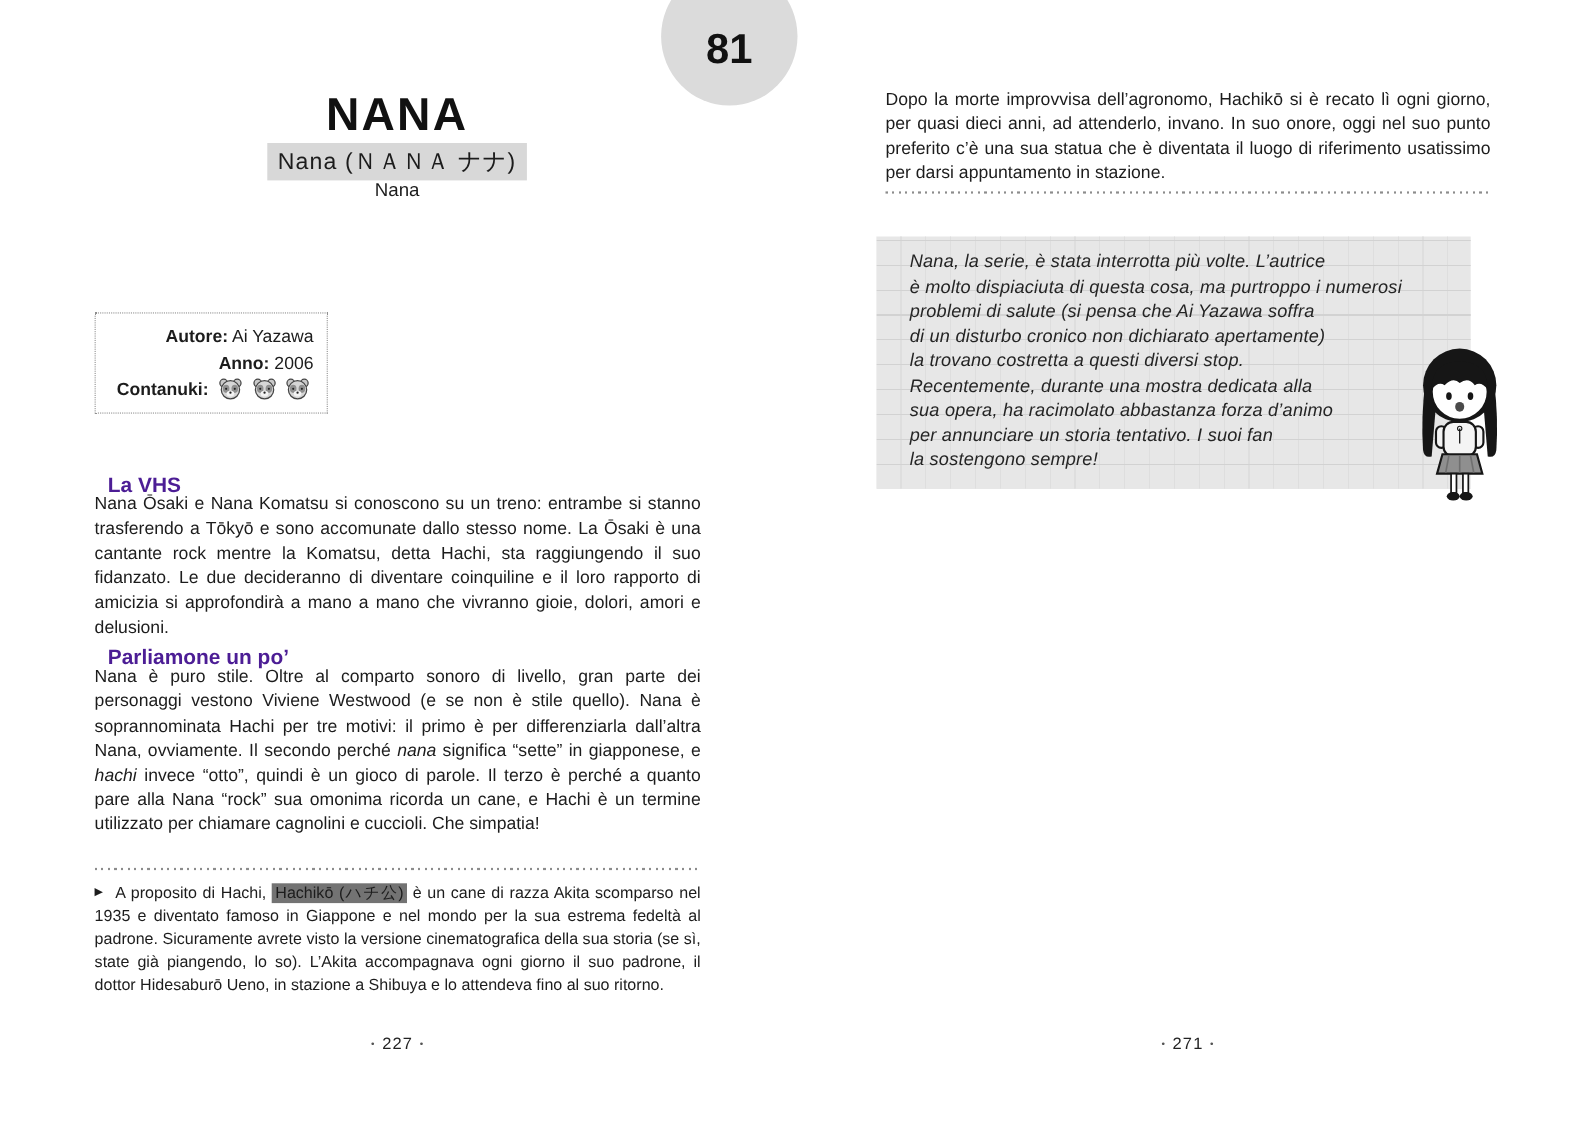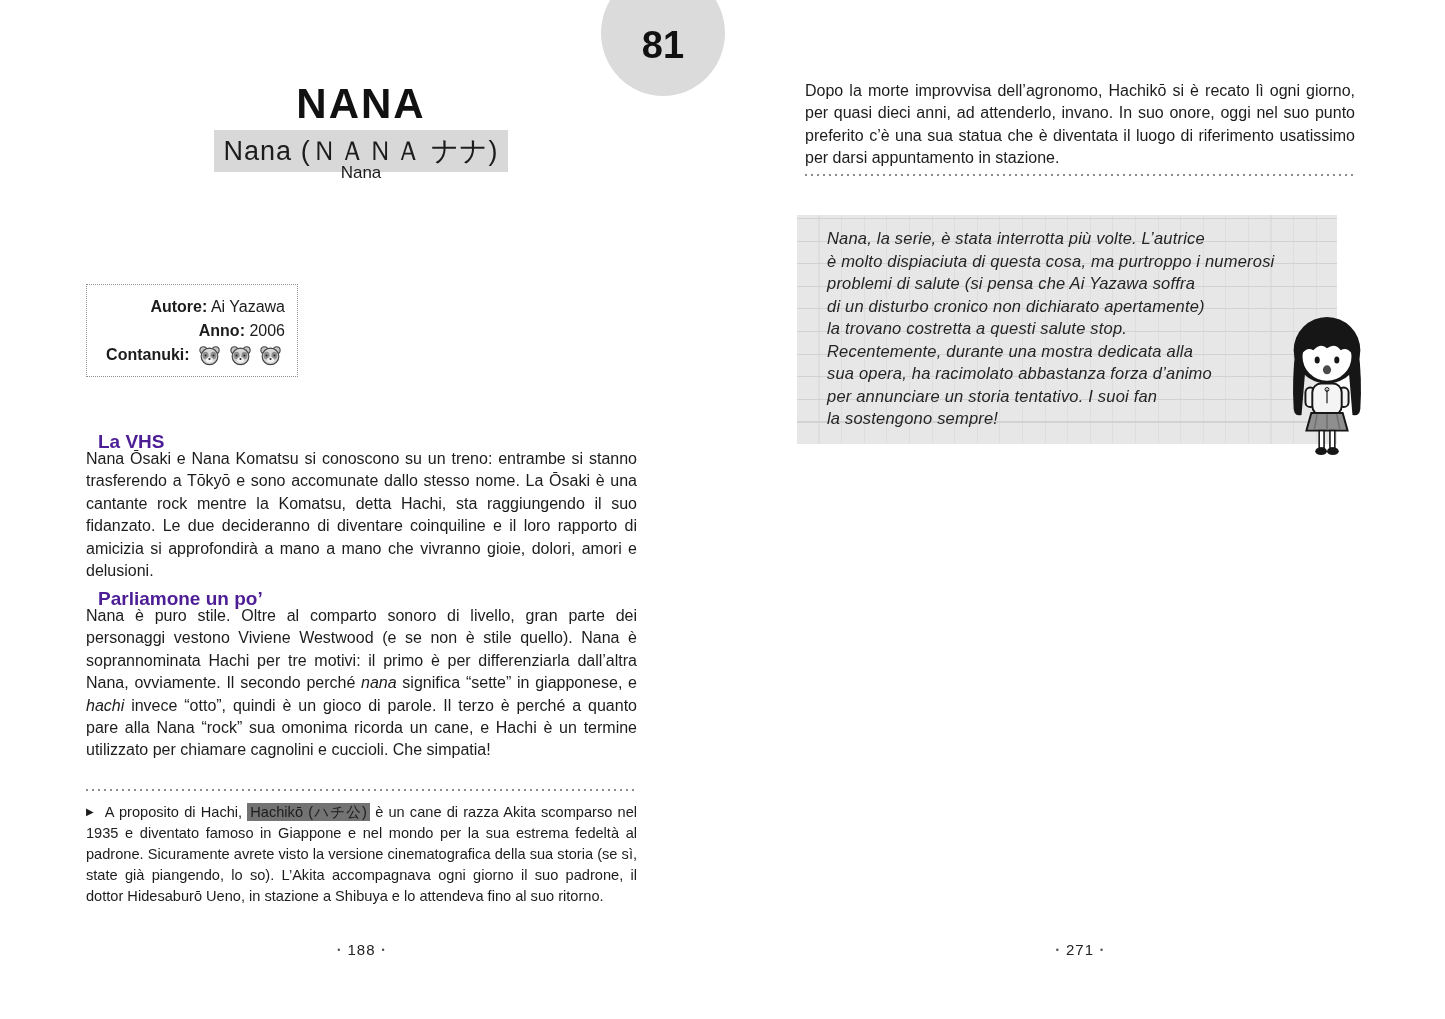--- a/index.html
+++ b/index.html
@@ -28,21 +28,21 @@
   .title {
     left: 85px; top: 80px; width: 552px;
     margin: 0; text-align: center;
     font-size: 42px; font-weight: 800; letter-spacing: 2px;
     color: #111;
   }
   .subtitle-row { left: 85px; top: 130px; width: 552px; text-align: center; }
   .subtitle-hl {
     display: inline-block;
     background: #d8d8d8;
-    font-size: 27px; font-weight: 500; letter-spacing: 1px;
+    font-size: 21px; font-weight: 500; letter-spacing: 1px;
     padding: 3px 10px;
   }
   .subtitle2 { left: 85px; top: 163px; width: 552px; text-align: center; font-size: 17px; }
 
   .info-box {
     left: 86px; top: 284px; width: 212px;
     border: 1.5px dotted #8f8f8f;
     padding: 10px 12px 8px 12px;
   }
   .info-row { font-size: 16px; line-height: 24px; white-space: nowrap; text-align: right; }
@@ -180,33 +180,33 @@
   <p class="abs para p1">Nana Ōsaki e Nana Komatsu si conoscono su un treno: entrambe si stanno trasferendo a Tōkyō e sono accomunate dallo stesso nome. La Ōsaki è una cantante rock mentre la Komatsu, detta Hachi, sta raggiungendo il suo fidanzato. Le due decideranno di diventare coinquiline e il loro rapporto di amicizia si approfondirà a mano a mano che vivranno gioie, dolori, amori e delusioni.</p>
 
   <h2 class="abs h2 h2-2">Parliamone un po’</h2>
   <p class="abs para p2"><span>Nana è puro stile. Oltre al comparto sonoro di livello, gran parte dei personaggi vestono Viviene Westwood (e se non è stile quello). Nana è soprannominata Hachi per tre motivi: il primo è per differenziarla dall’altra Nana, ovviamente. Il secondo perché </span><span class="seg-italic">nana</span><span> significa “sette” in giapponese, e </span><span class="seg-italic">hachi</span><span> invece “otto”, quindi è un gioco di parole. Il terzo è perché a quanto pare alla Nana “rock” sua omonima ricorda un cane, e Hachi è un termine utilizzato per chiamare cagnolini e cuccioli. Che simpatia!</span></p>
 
   <div class="abs dotted-divider div-left"></div>
 
   <p class="abs footnote"><span class="marker">▶</span><span><span>A proposito di Hachi, </span><span class="seg-highlight">Hachikō (ハチ公)</span><span> è un cane di razza Akita scomparso nel 1935 e diventato famoso in Giappone e nel mondo per la sua estrema fedeltà al padrone. Sicuramente avrete visto la versione cinematografica della sua storia (se sì, state già piangendo, lo so). L’Akita accompagnava ogni giorno il suo padrone, il dottor Hidesaburō Ueno, in stazione a Shibuya e lo attendeva fino al suo ritorno.</span></span></p>
 
   <div class="abs pagenum pagenum-left">
-    <span class="dot">•</span><span>188</span><span class="dot">•</span>
+    <span class="dot">•</span><span>227</span><span class="dot">•</span>
   </div>
 
   <p class="abs intro">Dopo la morte improvvisa dell’agronomo, Hachikō si è recato lì ogni giorno, per quasi dieci anni, ad attenderlo, invano. In suo onore, oggi nel suo punto preferito c’è una sua statua che è diventata il luogo di riferimento usatissimo per darsi appuntamento in stazione.</p>
 
   <div class="abs dotted-divider div-right"></div>
 
   <div class="abs note-box">
       <div class="note-line">Nana, la serie, è stata interrotta più volte. L’autrice</div>
       <div class="note-line">è molto dispiaciuta di questa cosa, ma purtroppo i numerosi</div>
       <div class="note-line">problemi di salute (si pensa che Ai Yazawa soffra</div>
       <div class="note-line">di un disturbo cronico non dichiarato apertamente)</div>
-      <div class="note-line">la trovano costretta a questi salute stop.</div>
+      <div class="note-line">la trovano costretta a questi diversi stop.</div>
       <div class="note-line">Recentemente, durante una mostra dedicata alla</div>
       <div class="note-line">sua opera, ha racimolato abbastanza forza d’animo</div>
       <div class="note-line">per annunciare un storia tentativo. I suoi fan</div>
       <div class="note-line">la sostengono sempre!</div>
     </div>
 
   <svg class="abs girl" viewBox="0 0 100 155" width="98" height="152">
     <path d="M18 38 Q14 70 16 100 Q17 108 24 106 L28 58 Z" fill="#161616"></path>
     <path d="M82 38 Q86 70 84 100 Q83 108 76 106 L72 58 Z" fill="#161616"></path>
     <circle cx="50" cy="40" r="34" fill="#161616"></circle>

